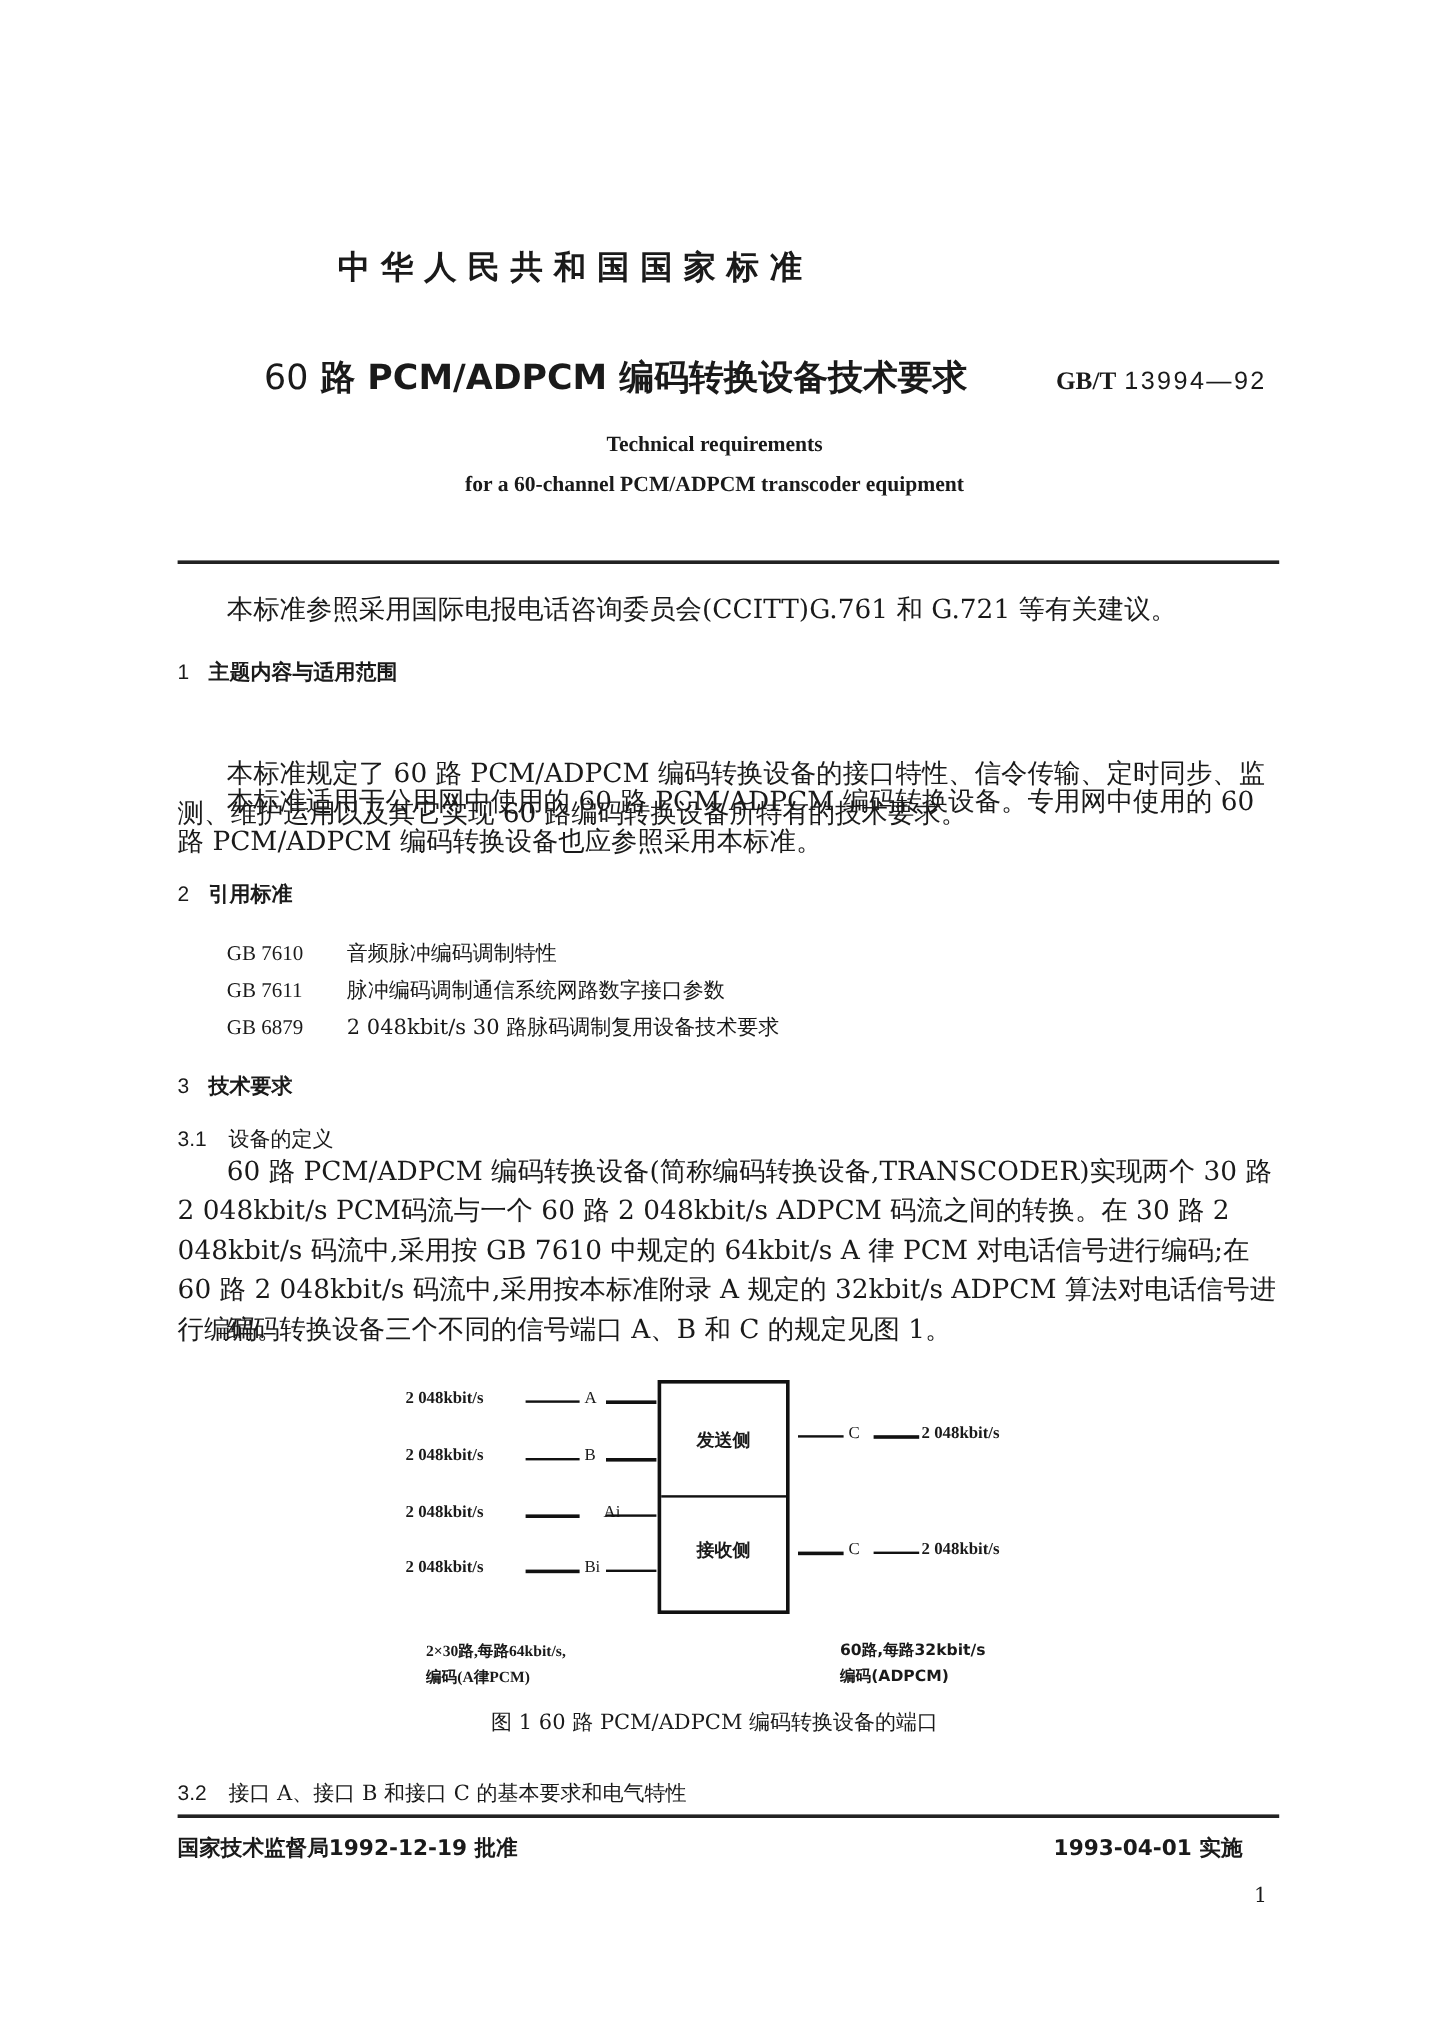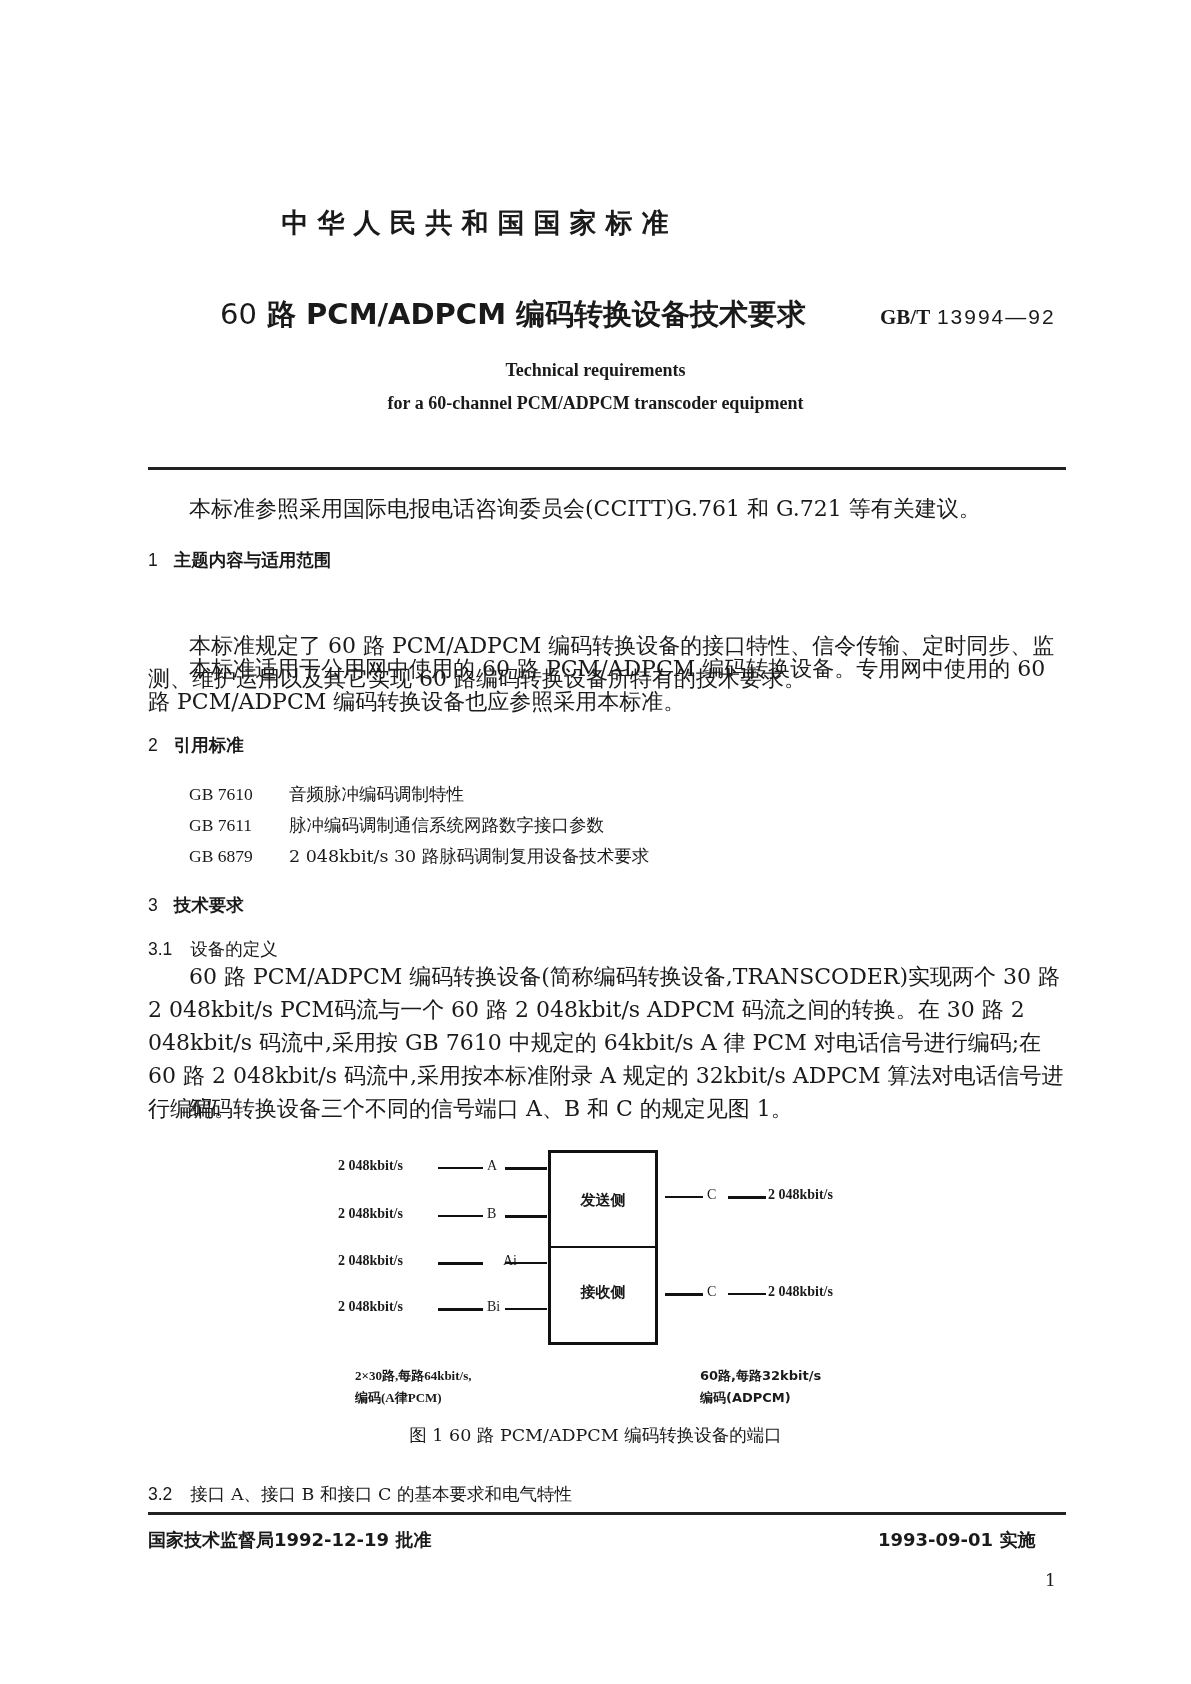--- a/index.html
+++ b/index.html
@@ -137,14 +137,14 @@
 
 <div class="abs figcap">图 1   60 路 PCM/ADPCM 编码转换设备的端口</div>
 
 <div class="abs h2" style="top:1482px;">
   <span class="n">3.2</span><span>接口 A、接口 B 和接口 C 的基本要求和电气特性</span>
 </div>
 
 <div class="abs rule" style="top:1512px;"></div>
 
 <div class="abs footer-l">国家技术监督局1992-12-19 批准</div>
-<div class="abs footer-r">1993-09-01 实施</div>
+<div class="abs footer-r">1993-04-01 实施</div>
 <div class="abs pageno">1</div>
 
 </body></html>

